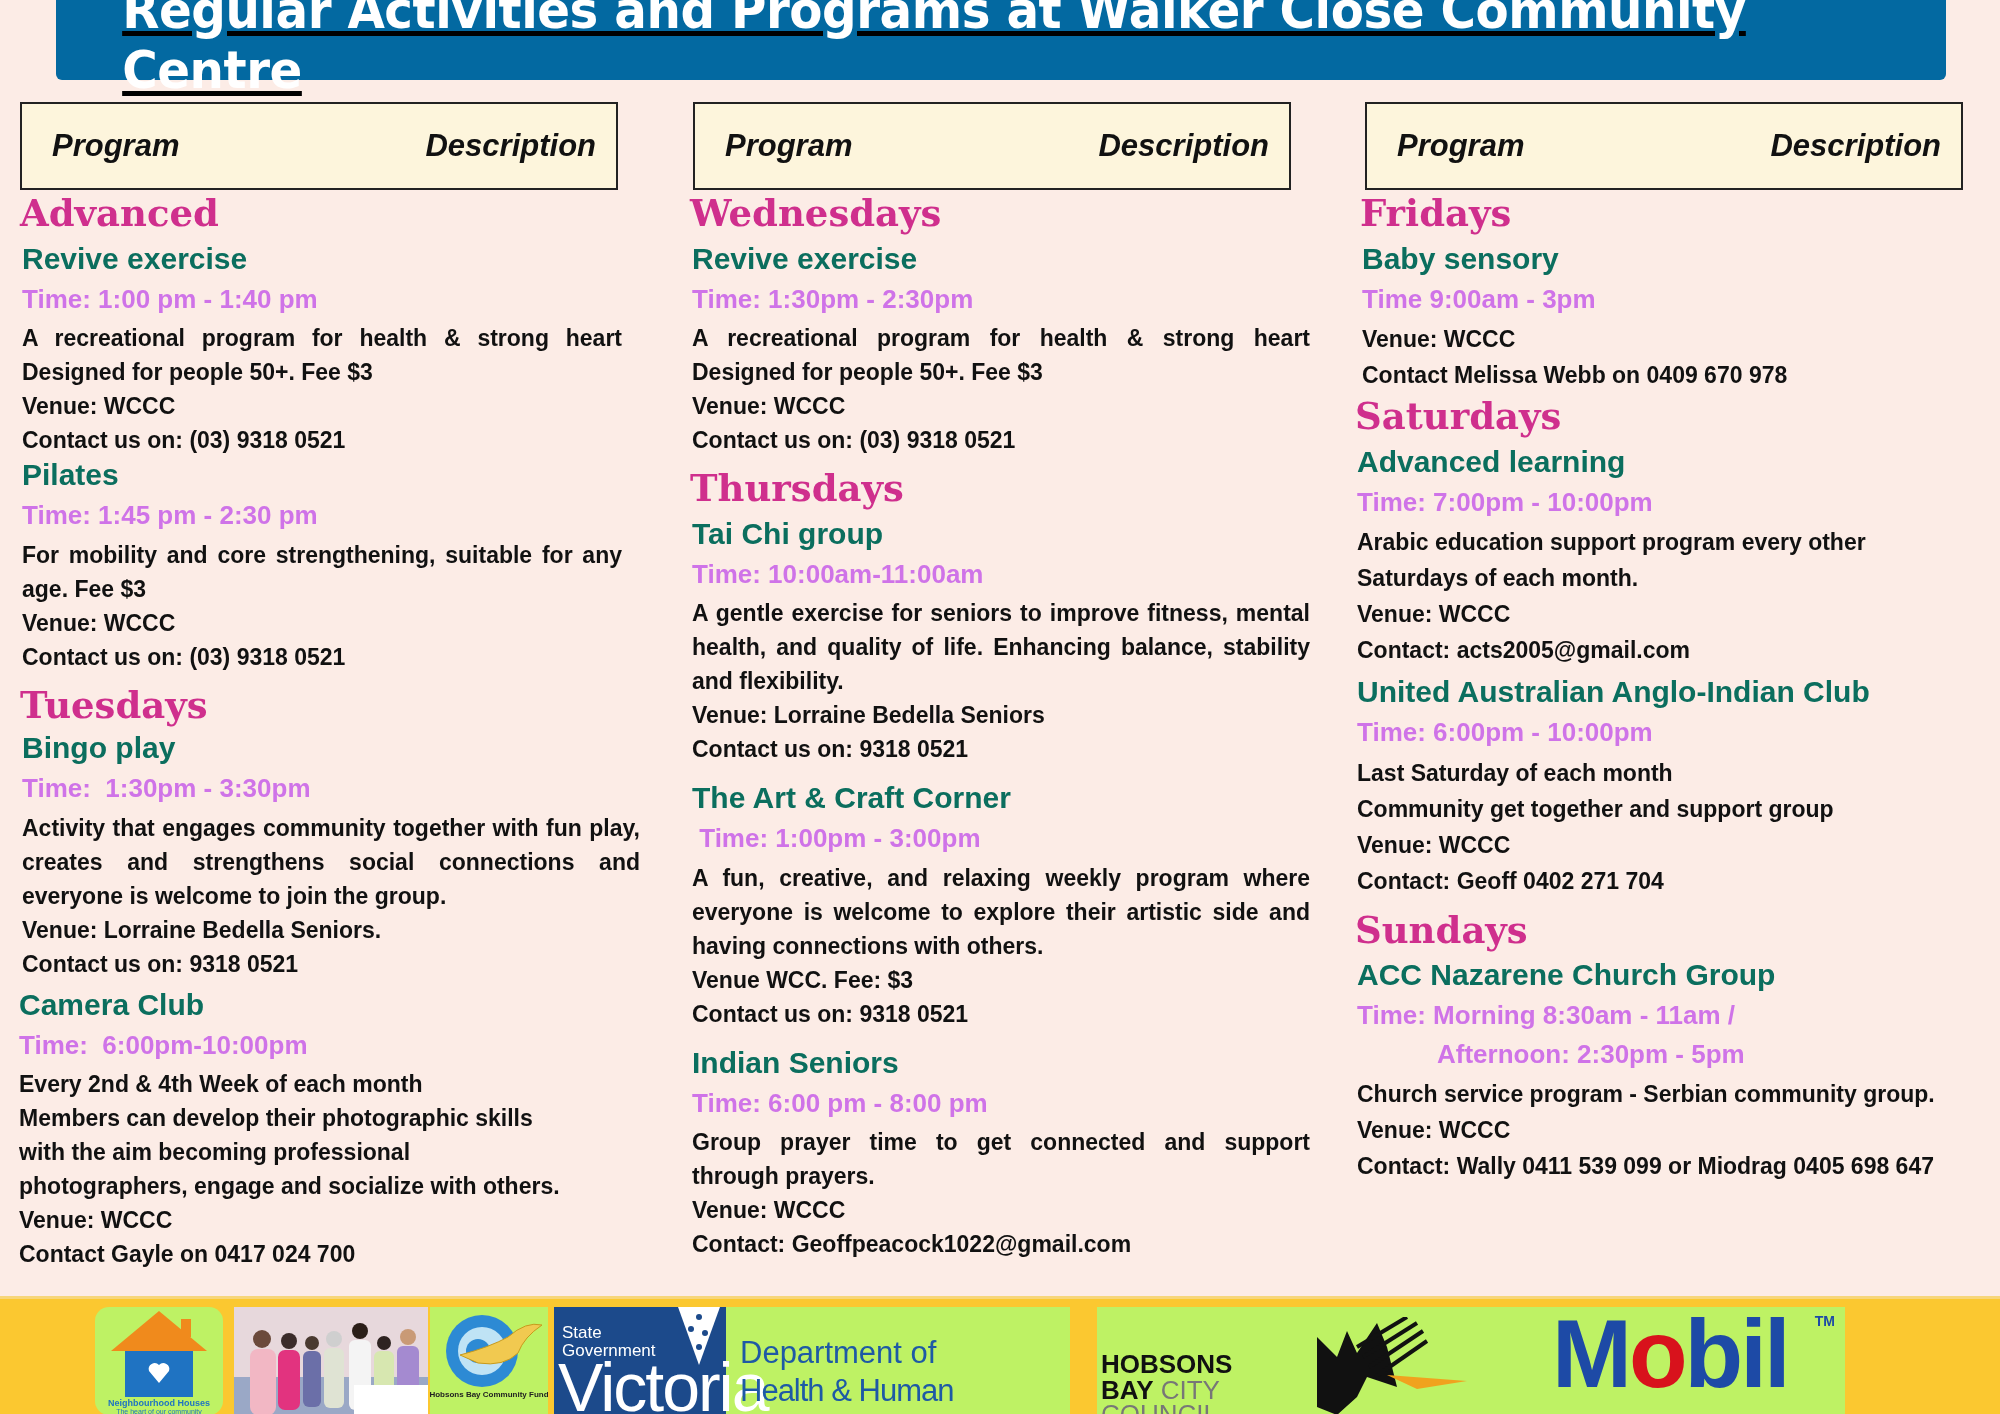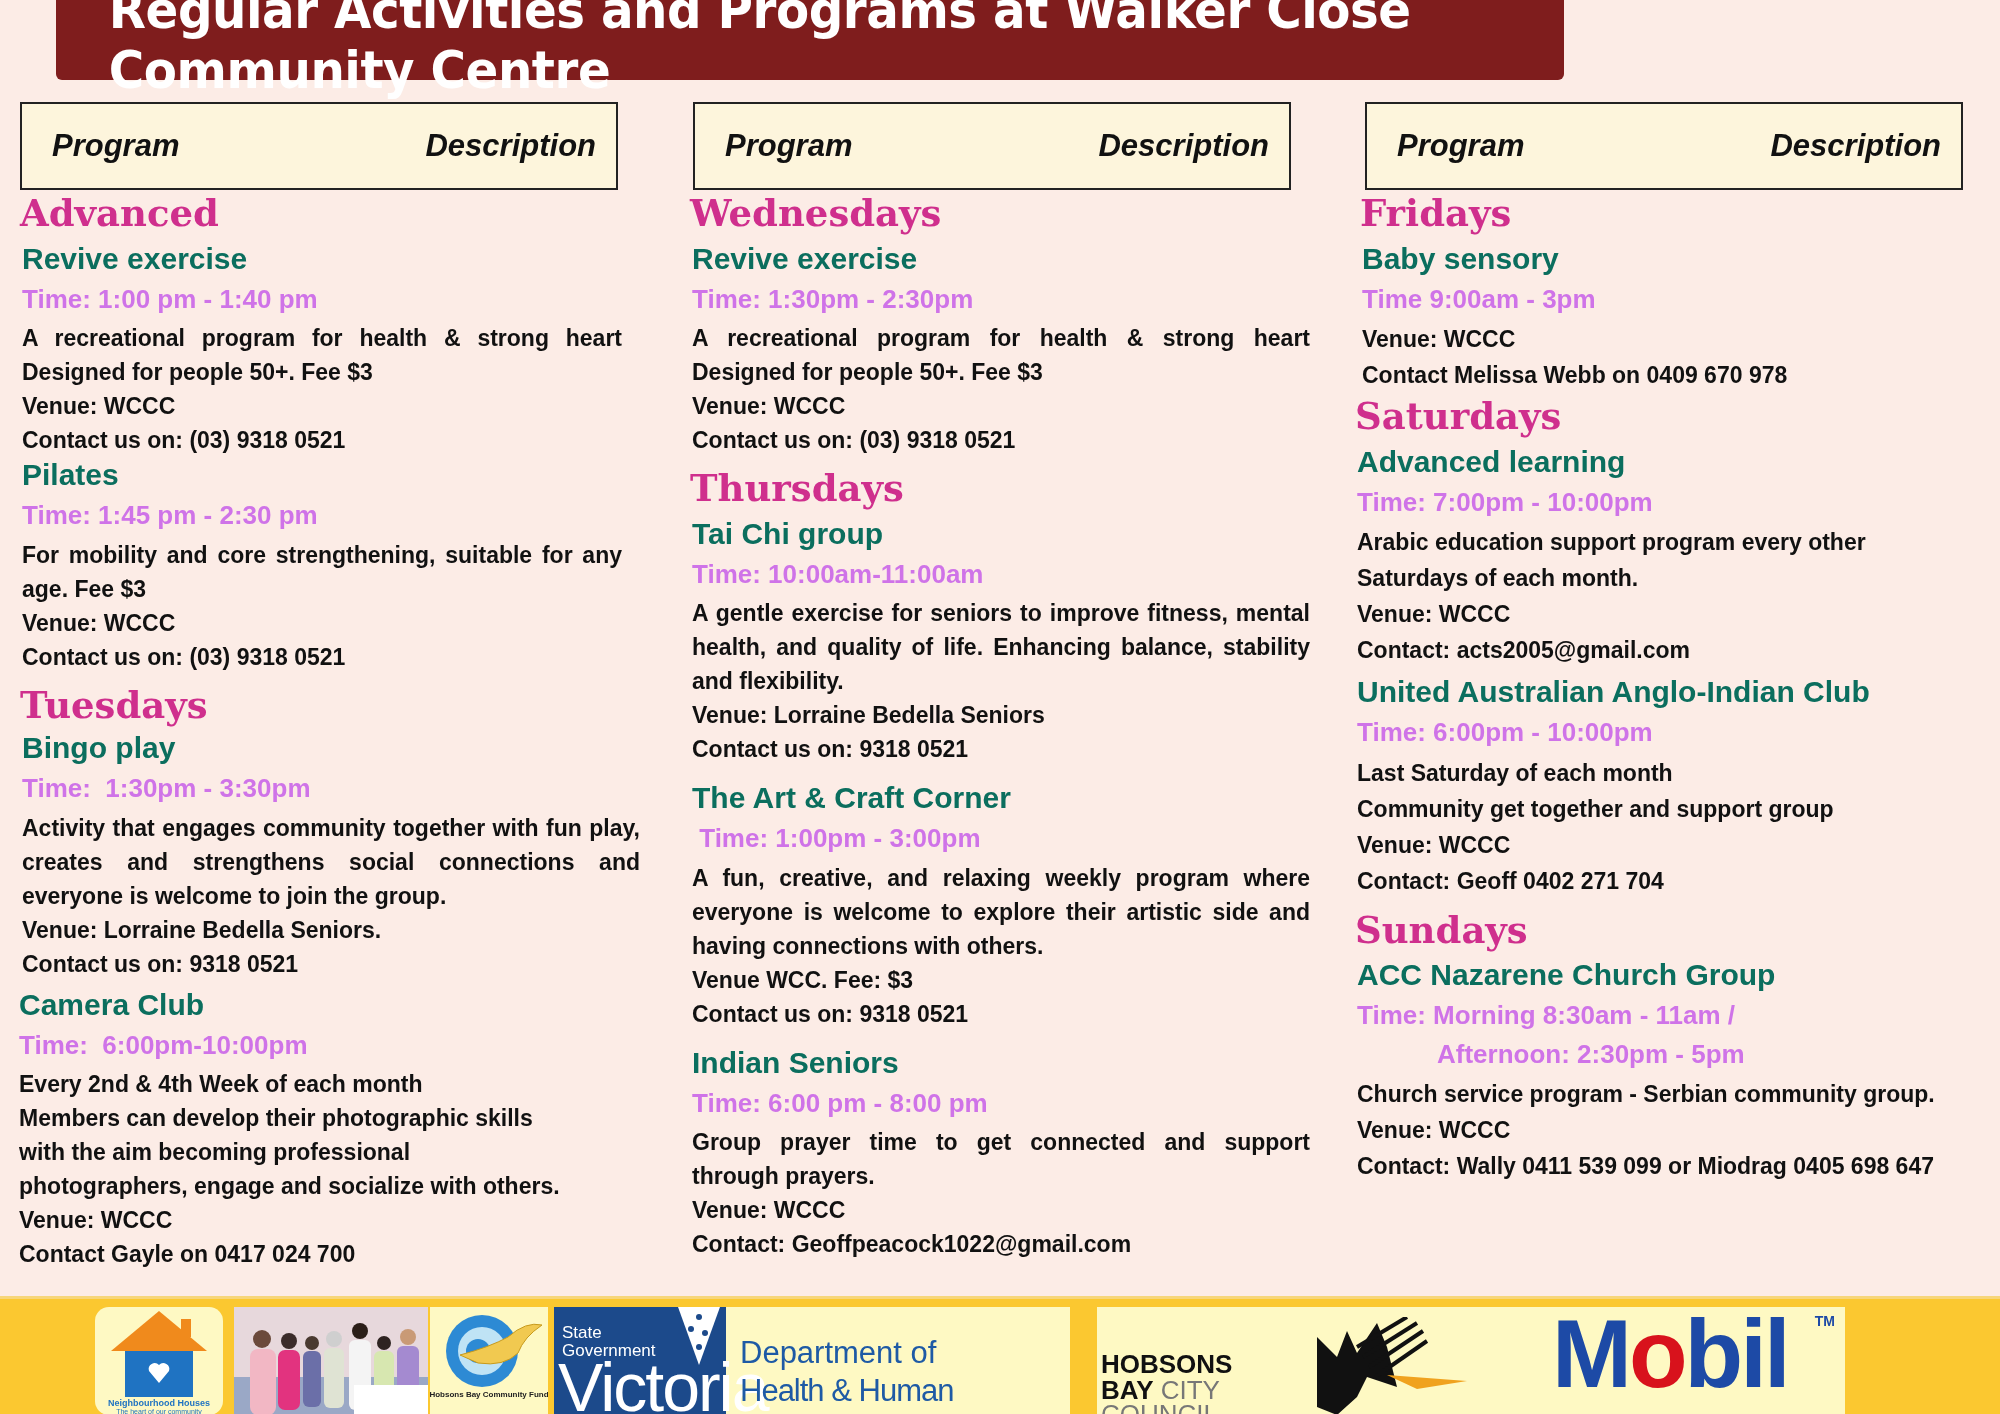--- a/index.html
+++ b/index.html
@@ -3,23 +3,23 @@
 <meta charset="utf-8">
 <style>
   html, body { margin: 0; padding: 0; }
   body {
     width: 2000px; height: 1414px; overflow: hidden;
     background: #fcece6;
     font-family: "Liberation Sans", sans-serif;
     position: relative;
   }
   .banner {
-    position: absolute; left: 56px; top: 0; width: 1508px; height: 80px;
-    background: #7f1d1d; border-radius: 0 0 6px 6px;
-    display: flex; align-items: center; justify-content: center;
+    position: absolute; left: 56px; top: 0; width: 1890px; height: 80px;
+    background: #0369a1; border-radius: 0 0 6px 6px;
+    display: flex; align-items: center; justify-content: center; text-decoration: underline;
   }
   .banner h1 {
     margin: 0; color: #fff; font-size: 52px; font-weight: bold;
     font-family: "DejaVu Sans", sans-serif; letter-spacing: -0.5px;
     transform: scaleX(0.93);
   }
   .col { position: absolute; top: 102px; }
   .col1 { left: 20px; width: 620px; }
   .col2 { left: 690px; width: 620px; }
   .col3 { left: 1355px; width: 640px; }
@@ -35,21 +35,21 @@
   }
   .prog-name { color: #0b6e5e; font-weight: bold; font-size: 30px; margin: 6px 0 6px 2px; line-height: 1.2; }
   .time { color: #cf73e8; font-weight: bold; font-size: 26px; margin: 4px 0 6px 2px; line-height: 1.25; white-space: pre; }
   .line { color: #111; font-weight: bold; font-size: 23px; line-height: 34px; margin-left: 2px; }
   .justify { text-align: justify; text-align-last: left; }
   .gap { height: 8px; }
   .footer {
     position: absolute; left: 0; top: 1296px; width: 2000px; height: 118px; background: #fbc830;
     border-top: 3px solid #f7d67a;
   }
-  .logo { position: absolute; top: 8px; height: 108px; background: #fef9c3; overflow: hidden; }
+  .logo { position: absolute; top: 8px; height: 108px; background: #bef264; overflow: hidden; }
   .lg-nh { left: 95px; width: 128px; border-radius: 14px; }
   .lg-photo { left: 234px; width: 194px; background: #cbb6a8; }
   .lg-hbcf { left: 430px; width: 118px; }
   .lg-vic { left: 554px; width: 516px; }
   .lg-hob { left: 1097px; width: 454px; }
   .lg-mobil { left: 1540px; width: 305px; }
   .mobil-text { font-family: "Liberation Sans", sans-serif; font-weight: bold; font-size: 96px; color: #1d4aa6; position: absolute; left: 12px; top: -8px; letter-spacing: -3px; }
   .mobil-text .o { color: #d8121c; }
   .tm { position: absolute; right: 10px; top: 6px; font-size: 14px; color: #1d4aa6; font-weight: bold; }
 </style>

